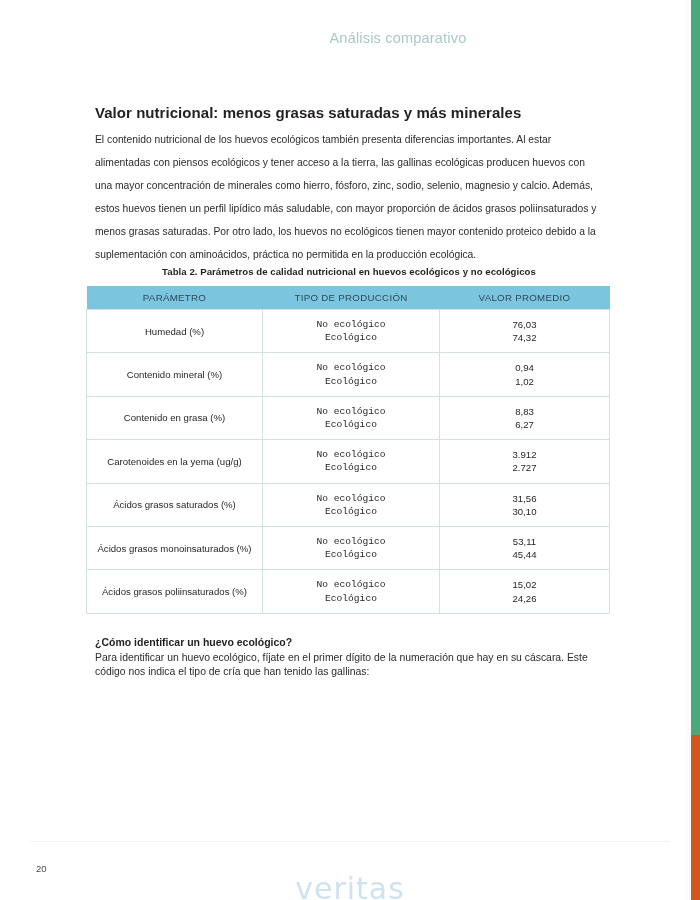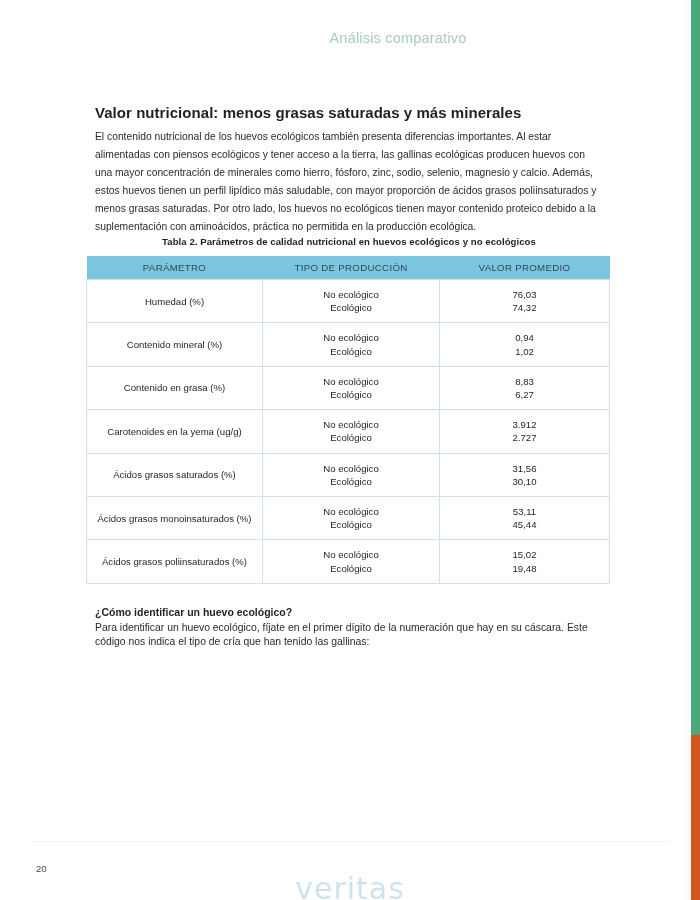--- a/index.html
+++ b/index.html
@@ -69,21 +69,21 @@
 
   h2.section-head {
     font-size: 15px;
     font-weight: bold;
     margin: 0 0 7px 0;
     color: #231f20;
     letter-spacing: 0.05px;
   }
   p.body-par {
     font-size: 10.3px;
-    line-height: 18px;
+    line-height: 23px;
     margin: 0;
     color: #2b2b2b;
     text-align: left;
   }
 
   .table-caption {
     text-align: center;
     font-size: 9.6px;
     font-weight: bold;
     color: #231f20;
@@ -111,21 +111,21 @@
     border: 1px solid #cfe3e0;
     font-size: 9.6px;
     color: #231f20;
     text-align: center;
     vertical-align: middle;
     padding: 8px 6px;
     line-height: 13.2px;
     background: #ffffff;
   }
   table.nutri td.c-param { width: 172px; }
-  table.nutri td.c-tipo  { width: 173px; }
+  table.nutri td.c-tipo  { width: 173px; font-family: Liberation Mono, monospace; }
   table.nutri td.c-valor { width: 166px; }
   table.nutri th.h-param { width: 172px; }
   table.nutri th.h-tipo  { width: 173px; }
   table.nutri th.h-valor { width: 166px; }
   table.nutri tr.hdr th:first-child { border-left: none; }
   .stack-line { display: block; }
 
   .q-block {
     margin-top: 22px;
   }
@@ -275,21 +275,21 @@
           </td>
         </tr>
         <tr>
           <td class="c-param">Ácidos grasos poliinsaturados (%)</td>
           <td class="c-tipo">
             <span class="stack-line">No ecológico</span>
             <span class="stack-line">Ecológico</span>
           </td>
           <td class="c-valor">
             <span class="stack-line">15,02</span>
-            <span class="stack-line">19,48</span>
+            <span class="stack-line">24,26</span>
           </td>
         </tr>
       </tbody>
     </table>
 
     <div class="q-block">
       <h3 class="q-head">¿Cómo identificar un huevo ecológico?</h3>
       <p class="q-par">Para identificar un huevo ecológico, fíjate en el primer dígito de la numeración que hay en su cáscara. Este código nos indica el tipo de cría que han tenido las gallinas:</p>
     </div>
 

